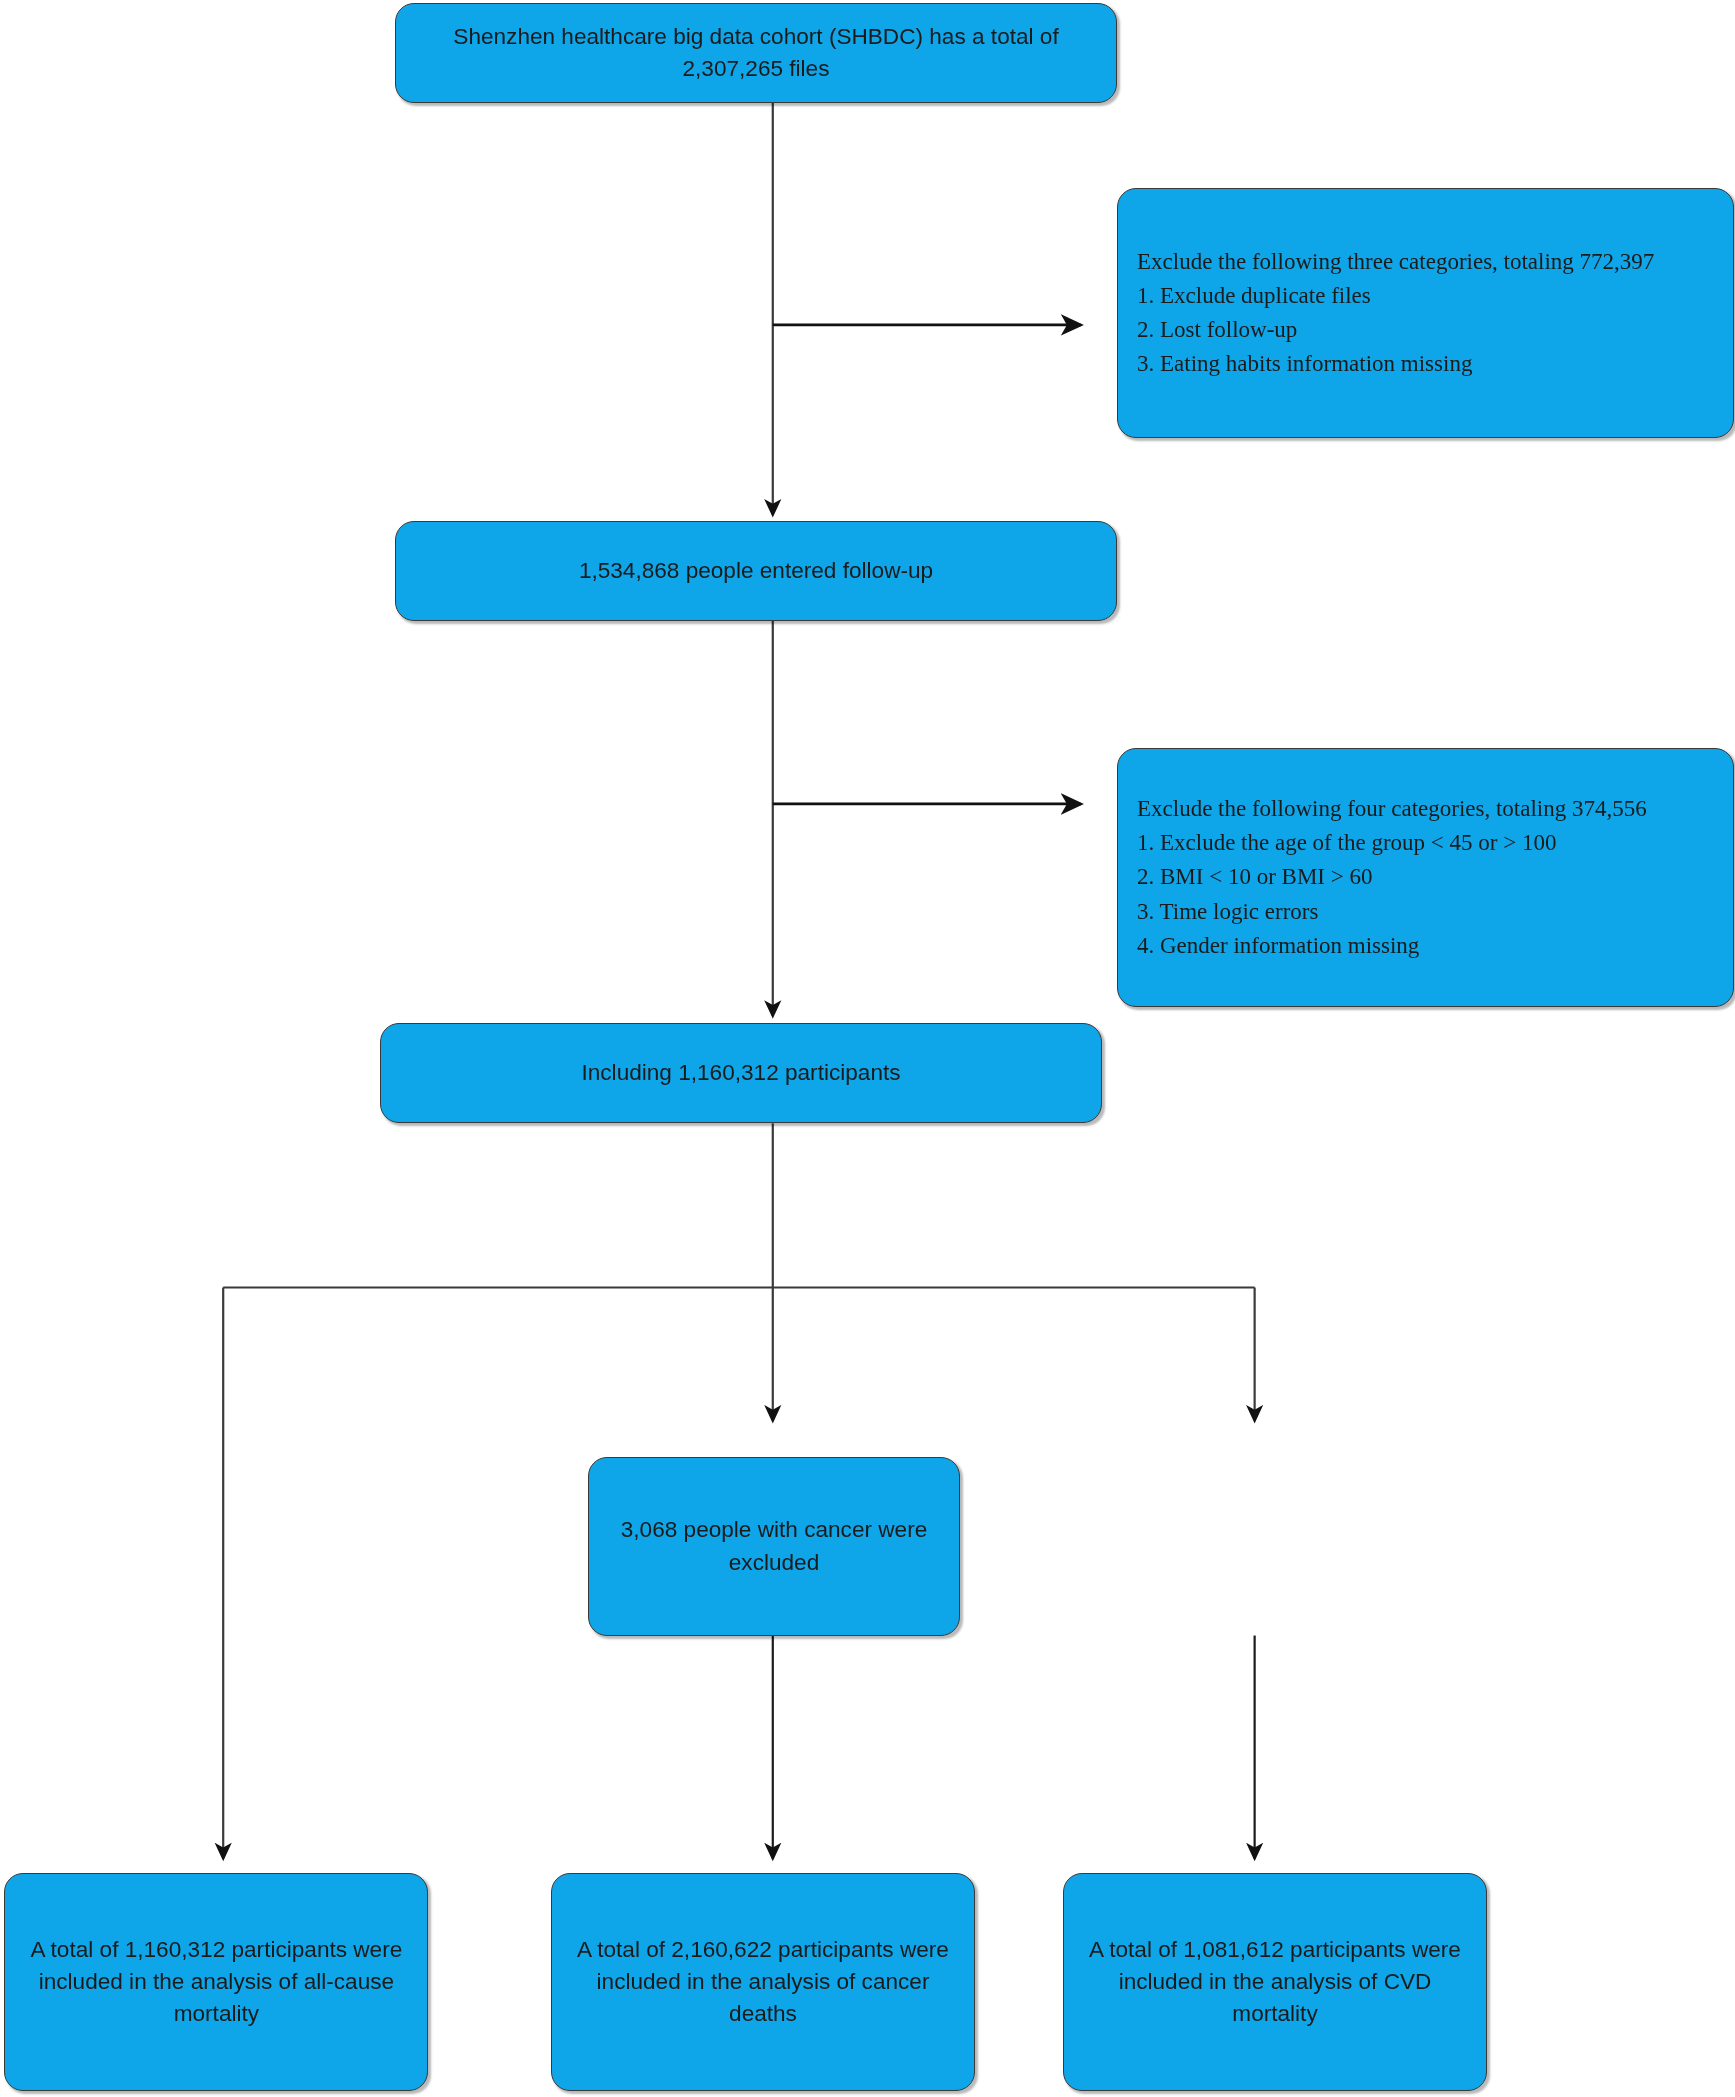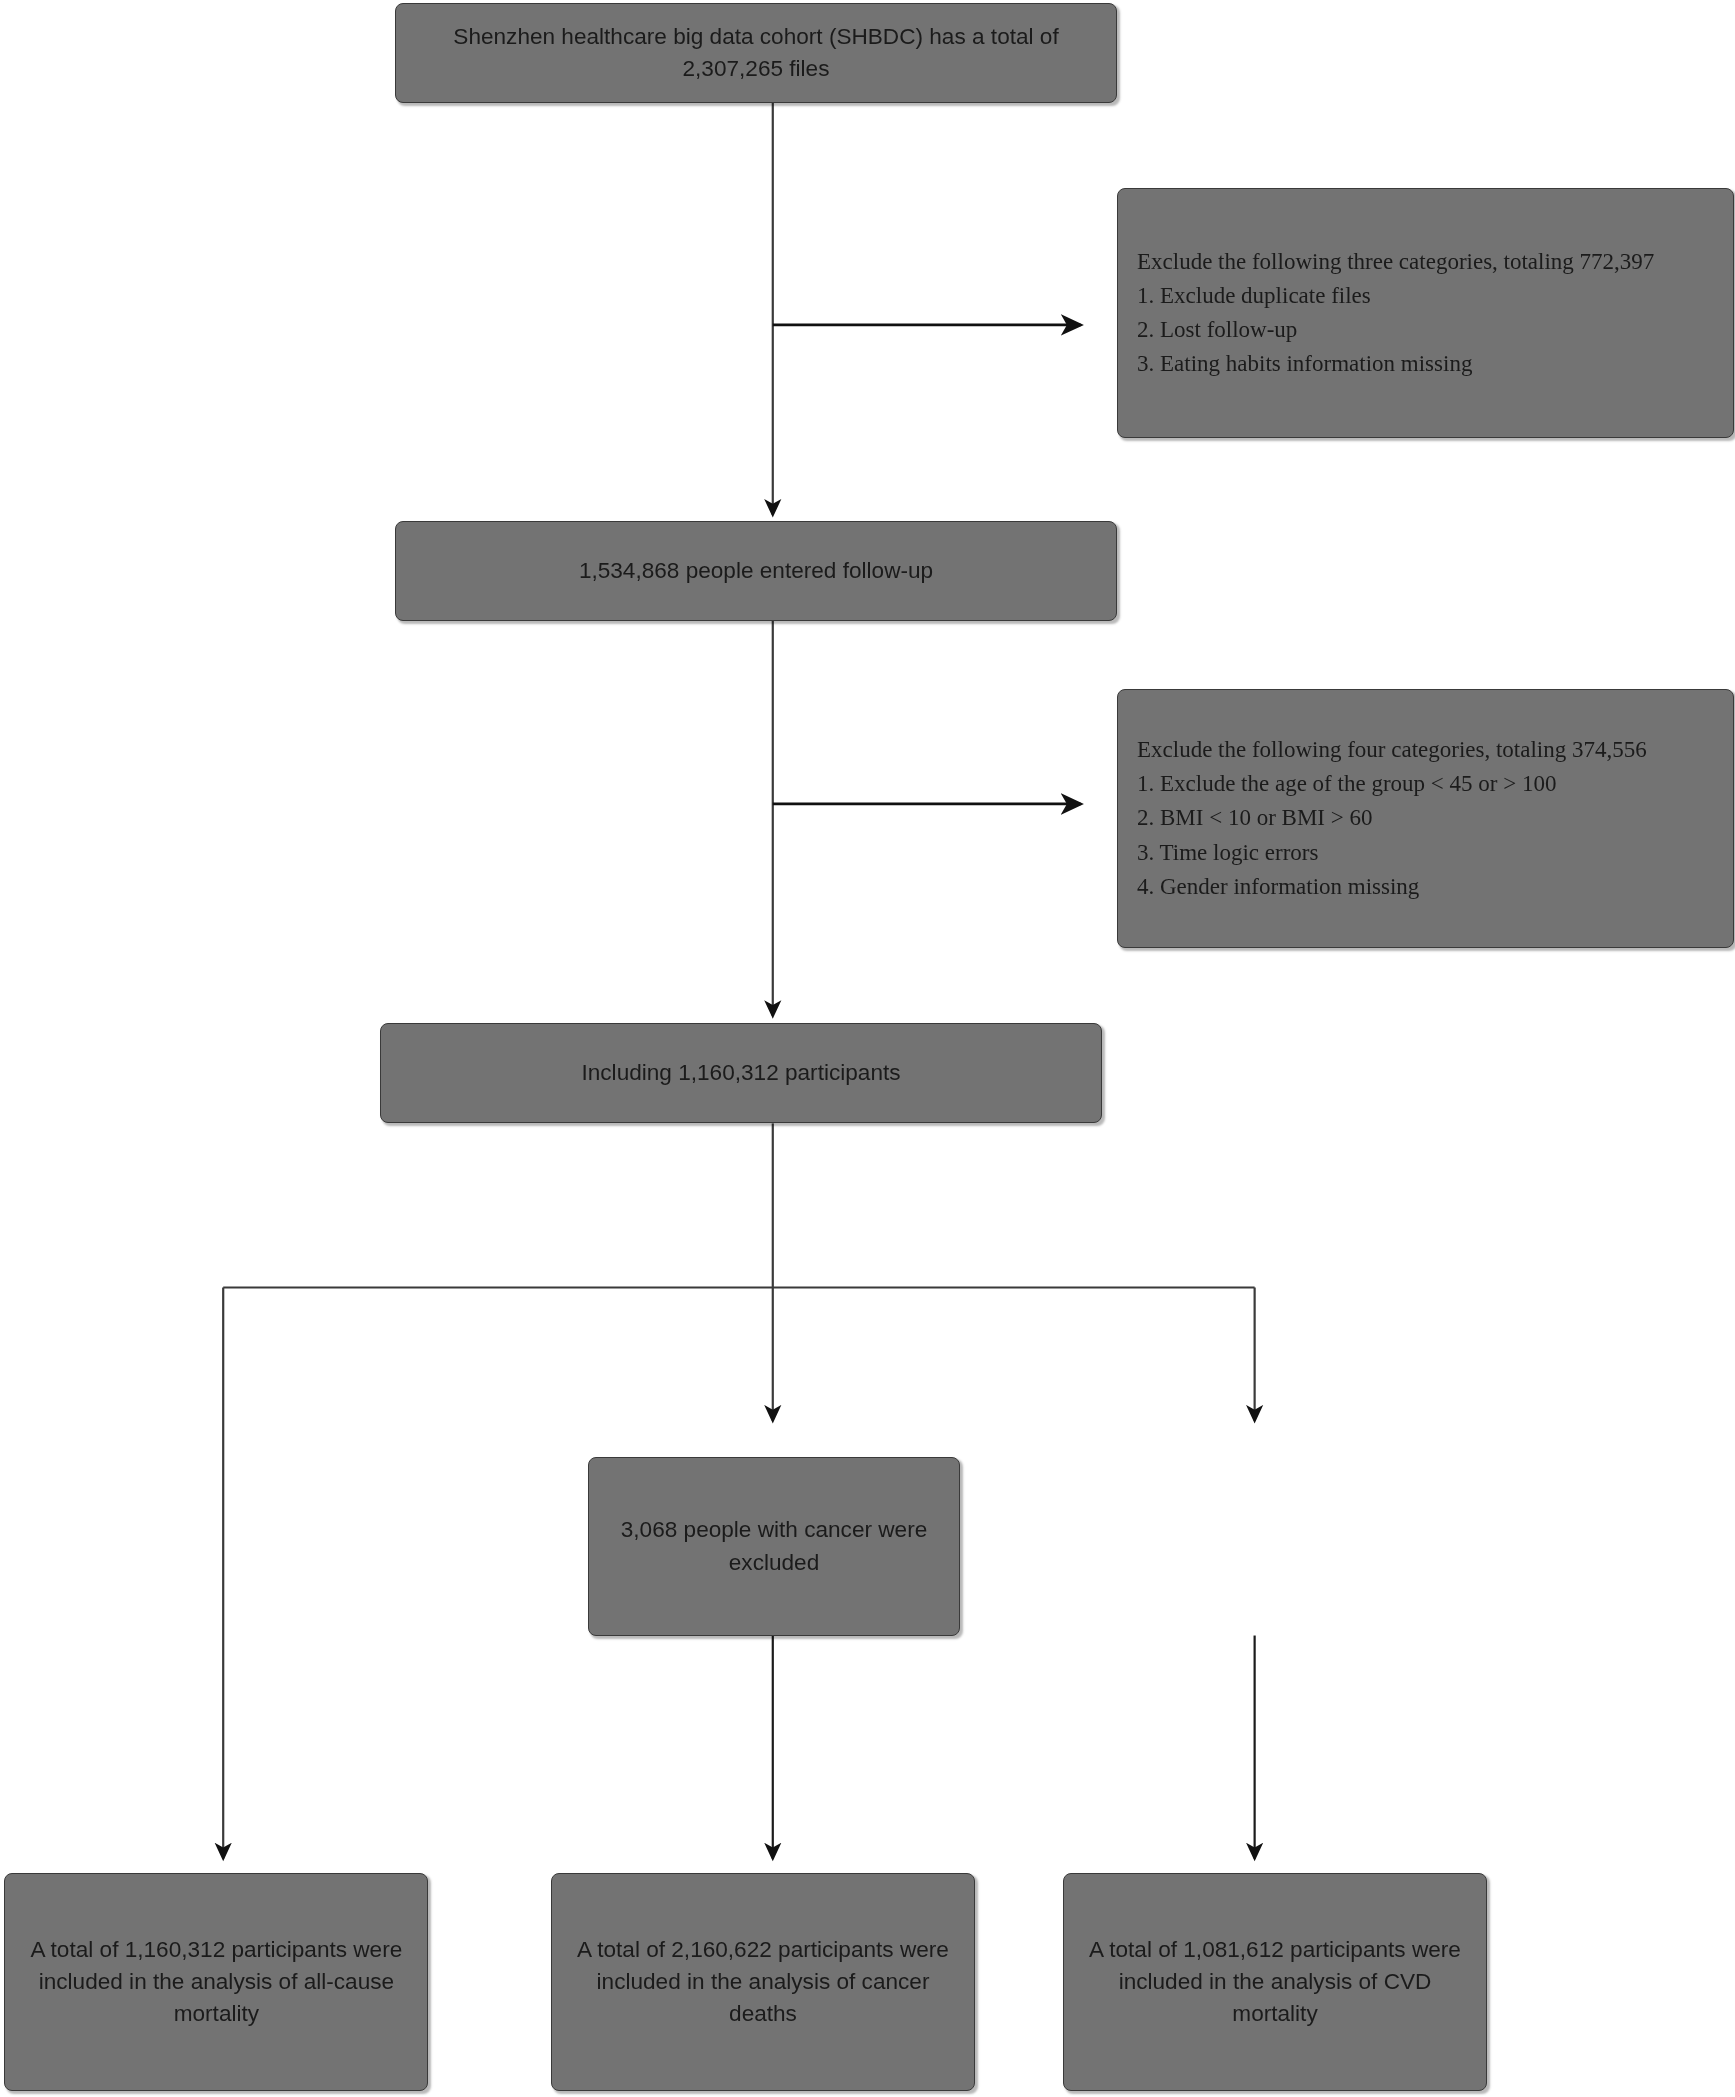--- a/index.html
+++ b/index.html
@@ -20,22 +20,22 @@
     left: 0;
     top: 0;
     width: 1735px;
     height: 2097px;
     pointer-events: none;
   }
   .node {
     position: absolute;
     box-sizing: border-box;
     border: 1.7px solid #3a3a3a;
-    border-radius: 8px;
-    background: #737373;
+    border-radius: 19px;
+    background: #0ea5e9;
     display: flex;
     align-items: center;
     justify-content: center;
     padding: 14px 19px;
     box-shadow: 2.2px 2.2px 2.2px rgba(0,0,0,0.28);
   }
   .node .txt {
     font-size: 22.6px;
     line-height: 1.42;
     color: #1b1b1b;
@@ -95,21 +95,21 @@
     <span class="txt">Exclude the following three categories, totaling 772,397
 1. Exclude duplicate files
 2. Lost follow-up
 3. Eating habits information missing</span>
   </div>
 
   <div class="node" style="left:395px; top:521px; width:722px; height:100px;">
     <span class="txt">1,534,868 people entered follow-up</span>
   </div>
 
-  <div class="node exclusion left-aligned" style="left:1117px; top:689px; width:617px; height:259px;">
+  <div class="node exclusion left-aligned" style="left:1117px; top:748px; width:617px; height:259px;">
     <span class="txt">Exclude the following four categories, totaling 374,556
 1. Exclude the age of the group &lt; 45 or &gt; 100
 2. BMI &lt; 10 or BMI &gt; 60
 3. Time logic errors
 4. Gender information missing</span>
   </div>
 
   <div class="node" style="left:380px; top:1023px; width:722px; height:100px;">
     <span class="txt">Including 1,160,312 participants</span>
   </div>

